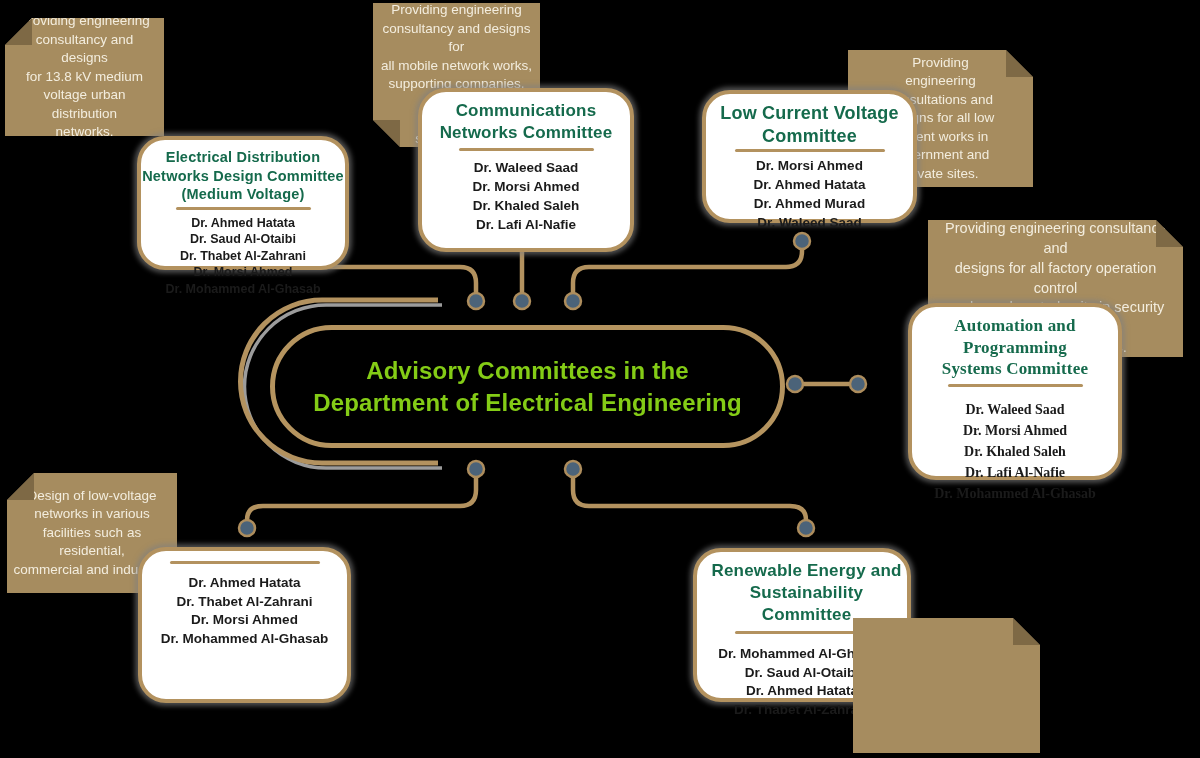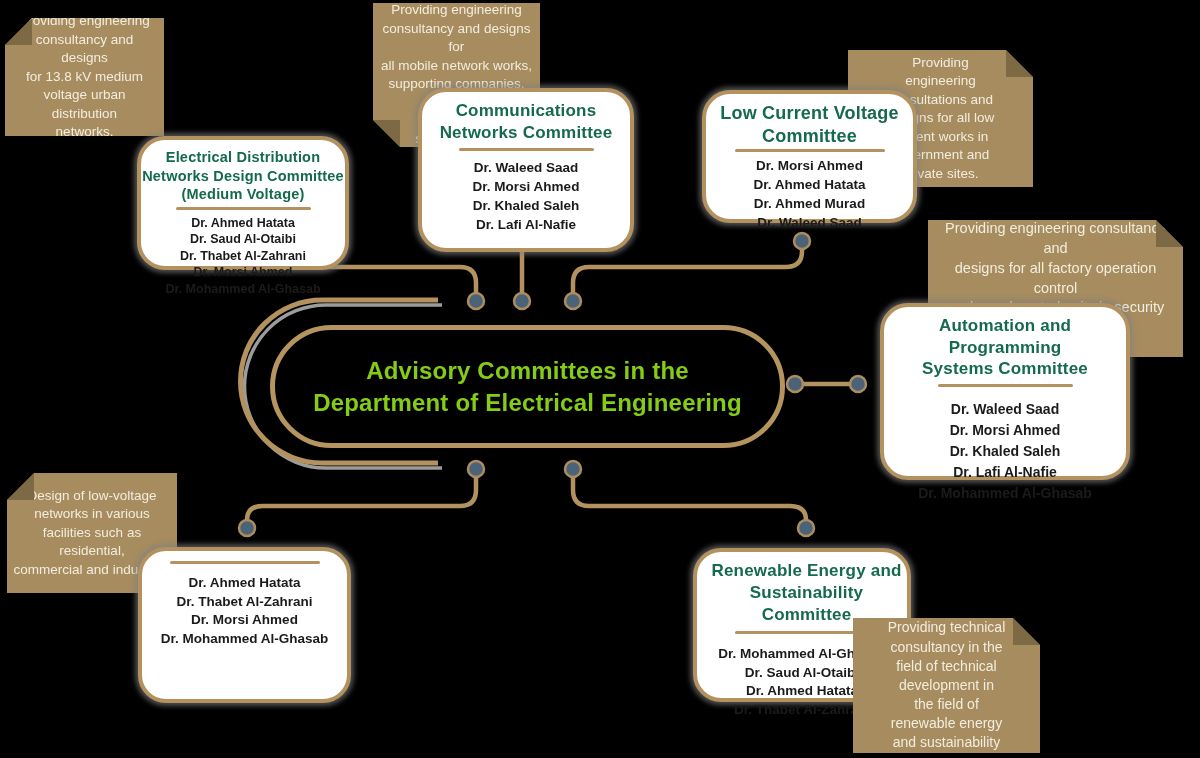--- a/index.html
+++ b/index.html
@@ -48,21 +48,21 @@
 
   #c2{left:418px;top:88px; width:216px;height:164px;}
   #c2 .card-title{font-size:17px;line-height:22px;}
   #c2 .member{font-size:13.5px;line-height:19px;}
 
   #c3{left:702px;top:90px; width:215px;height:133px;}
   #c3 .card-title{font-size:18px;line-height:23px;}
   #c3 .member{font-size:13.5px;line-height:19px;}
   #c3 .divider{width:150px;margin:1px auto 4px;}
 
-  #c4{left:880px;top:303px;width:250px;height:177px;}
+  #c4{left:908px;top:303px;width:214px;height:177px;font-family:Liberation Serif, serif;}
   #c4 .card-title{font-size:17px;line-height:21.5px;}
   #c4 .member{font-size:14px;line-height:21px;}
   #c4 .divider{margin:4px auto 12px;}
 
   #c5{left:138px;top:547px;width:213px;height:156px;}
   #c5 .card-title{font-size:15px;line-height:19.5px;}
   #c5 .member{font-size:13.5px;line-height:18.5px;}
   #c5 .divider{width:150px;margin:2px auto 10px;}
 
   #c6{left:693px;top:548px;width:218px;height:154px;}
@@ -228,25 +228,18 @@
     <div class="members">
       <div class="member">Dr. Mohammed Al-Ghasab</div>
       <div class="member">Dr. Saud Al-Otaibi</div>
       <div class="member">Dr. Ahmed Hatata</div>
       <div class="member">Dr. Thabet Al-Zahrani</div>
     </div>
   </div>
 
   <div class="note fold-tr" id="d6">
     <div class="fold"></div>
-    <span>Providing technical
-consultancy in the
-field of technical
-development in
-the field of
-renewable energy
-and sustainability</span>
   </div>
 
   <div class="center-title">Advisory Committees in the
 Department of Electrical Engineering</div>
 
 </div>
 
 </body></html>

